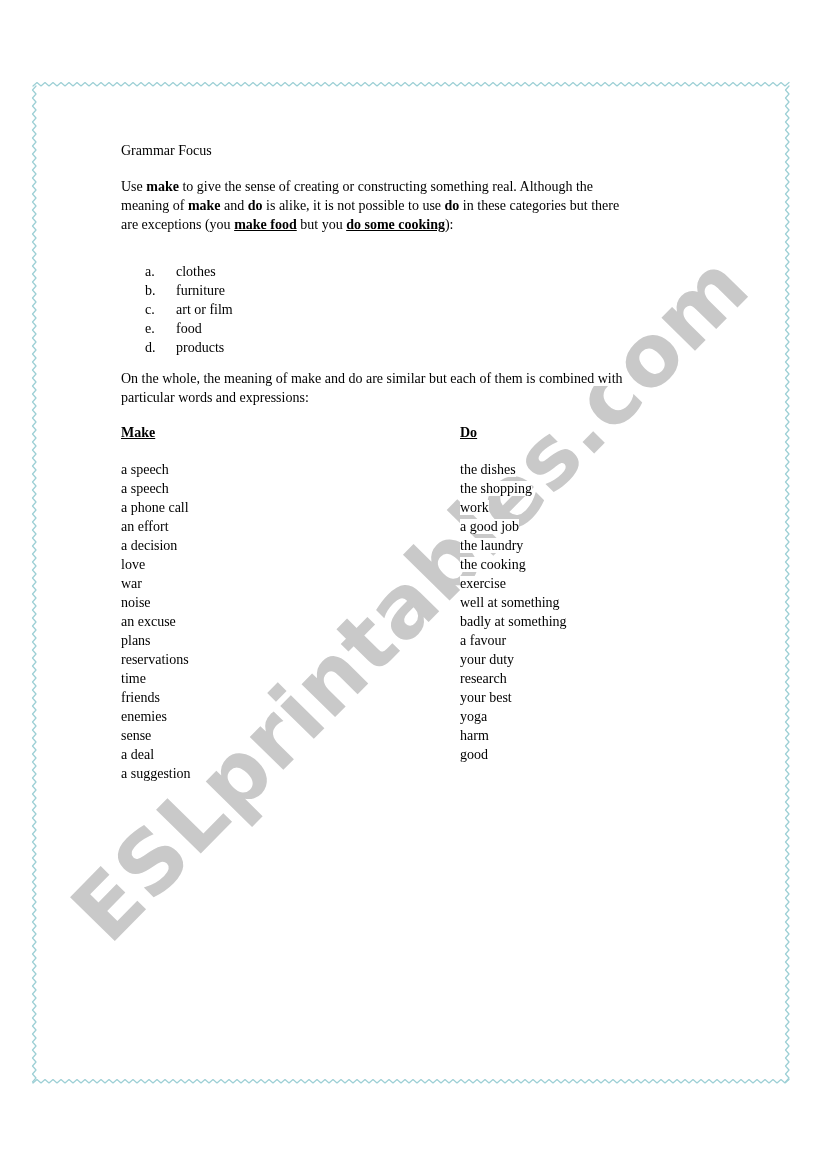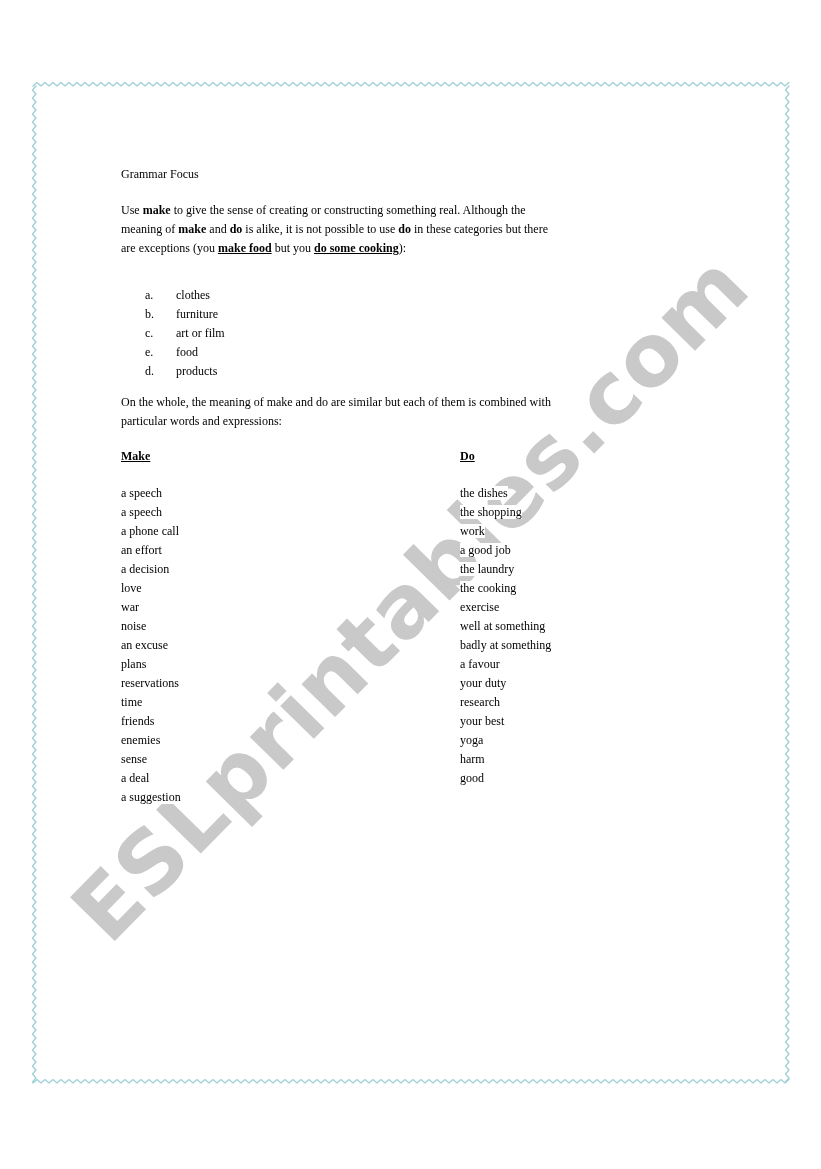--- a/index.html
+++ b/index.html
@@ -27,24 +27,24 @@
     font-size: 86px;
     letter-spacing: 1px;
     color: #c9c9c9;
     white-space: nowrap;
     z-index: 1;
     user-select: none;
   }
   .content {
     position: absolute;
     left: 121px;
-    top: 165px;
+    top: 141px;
     width: 590px;
     z-index: 2;
-    font-size: 12px;
+    font-size: 14px;
     line-height: 19px;
   }
   .content span { background: #ffffff; }
   .title { margin: 0; }
   .subtitle { margin: 19px 0 0 0; }
   .para { margin: 17px 0 0 0; }
   .para2 { margin: 12px 0 0 0; }
   .letter-list {
     margin: 28px 0 0 0;
     padding: 0;

